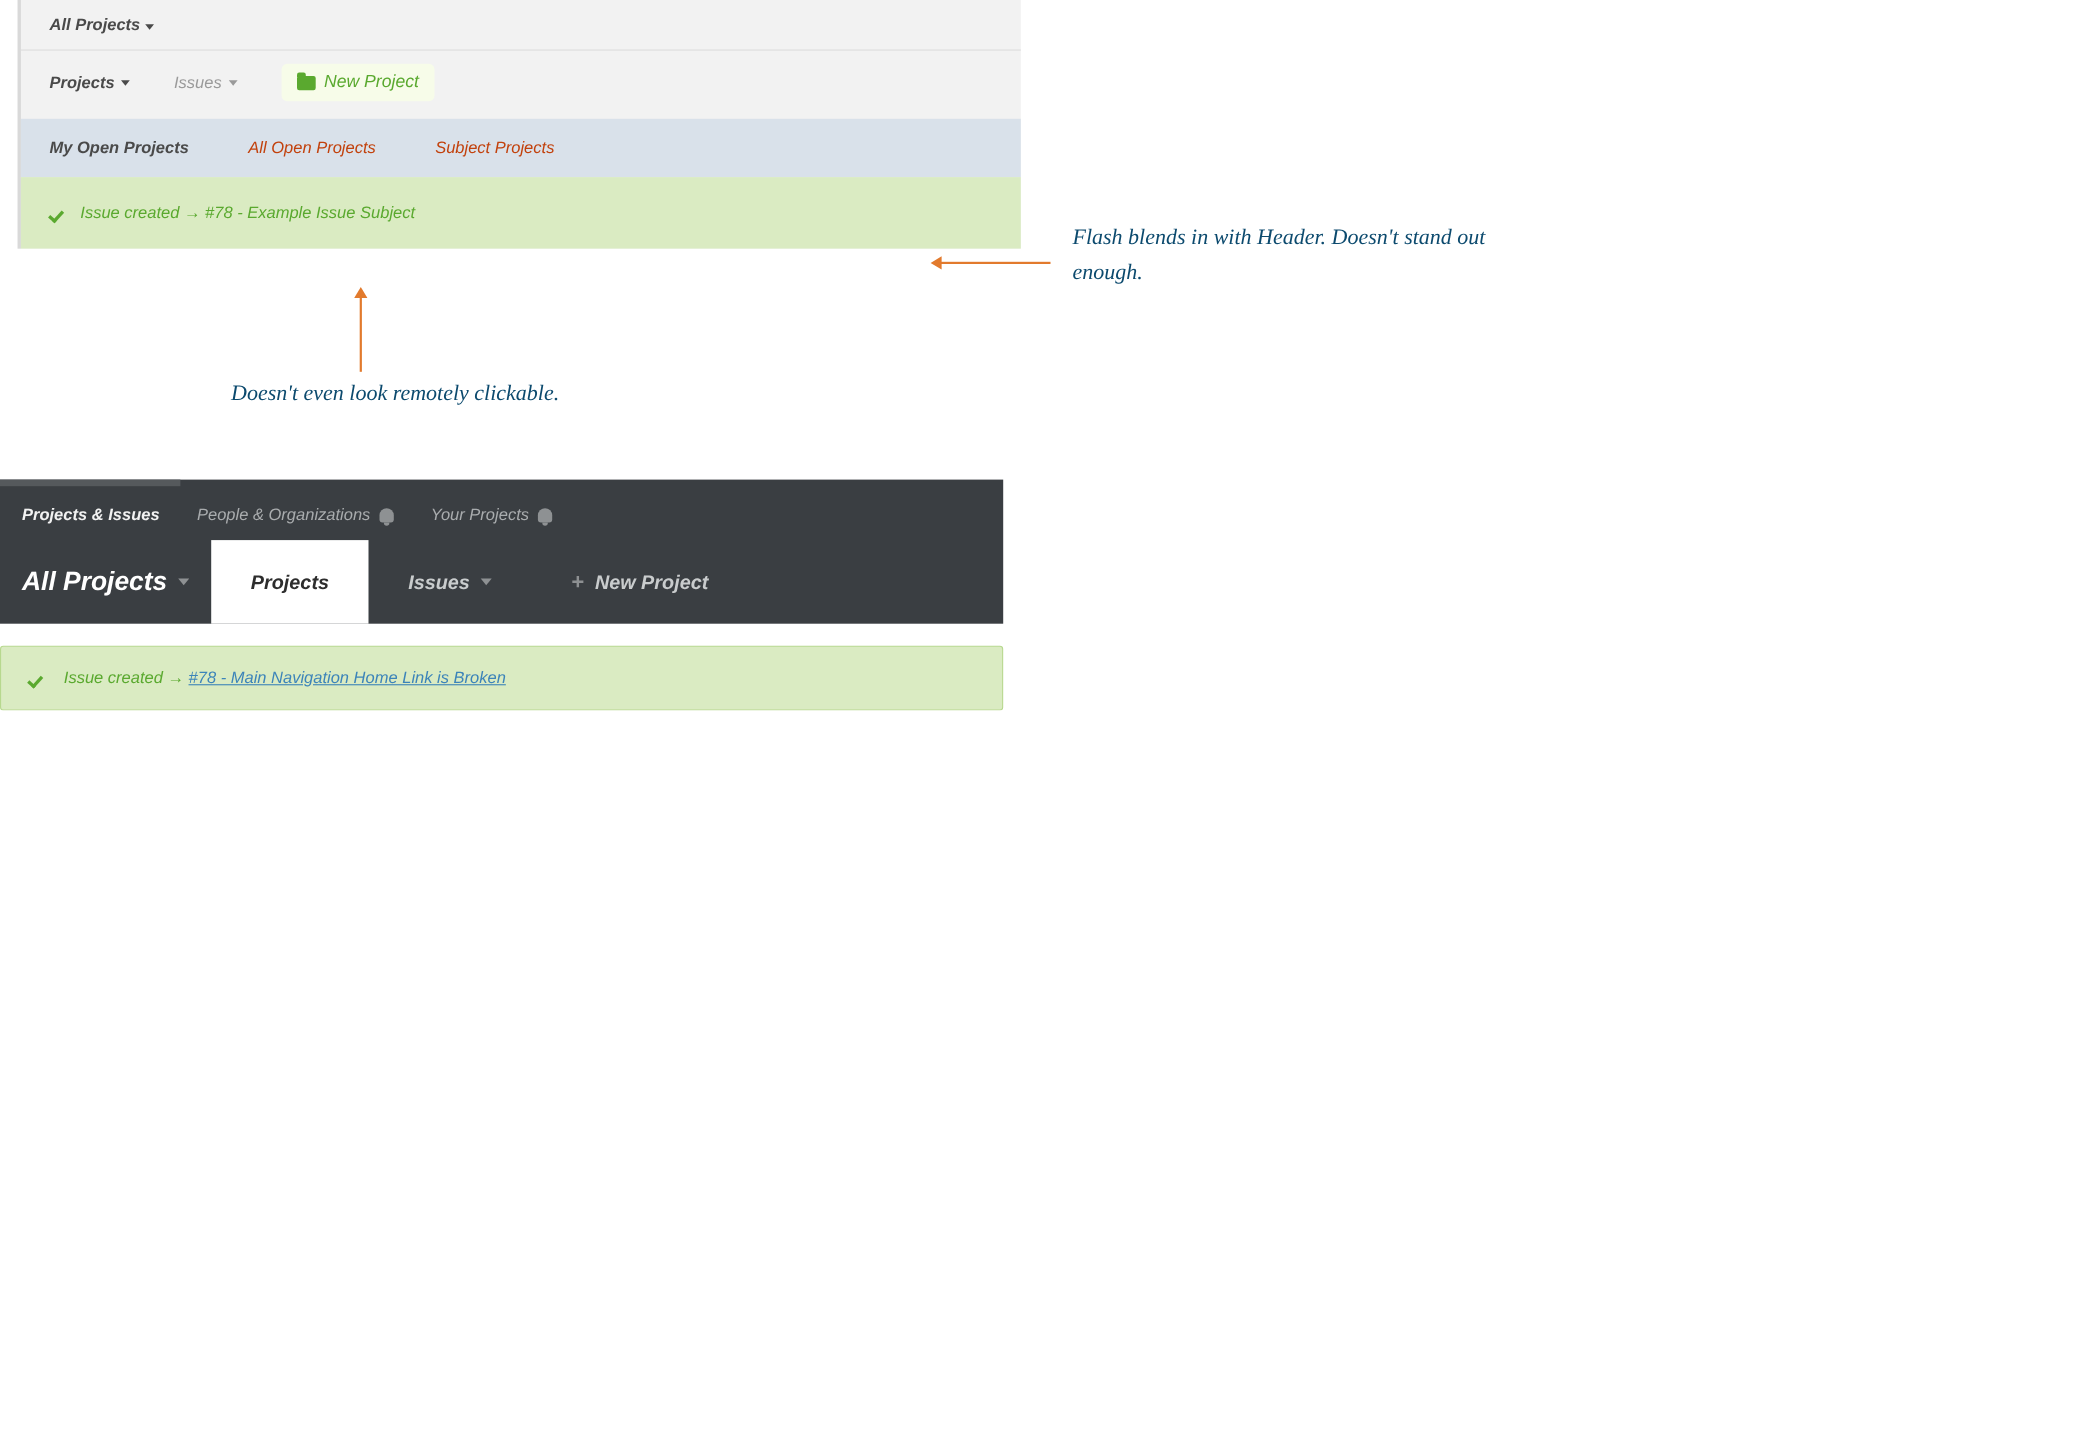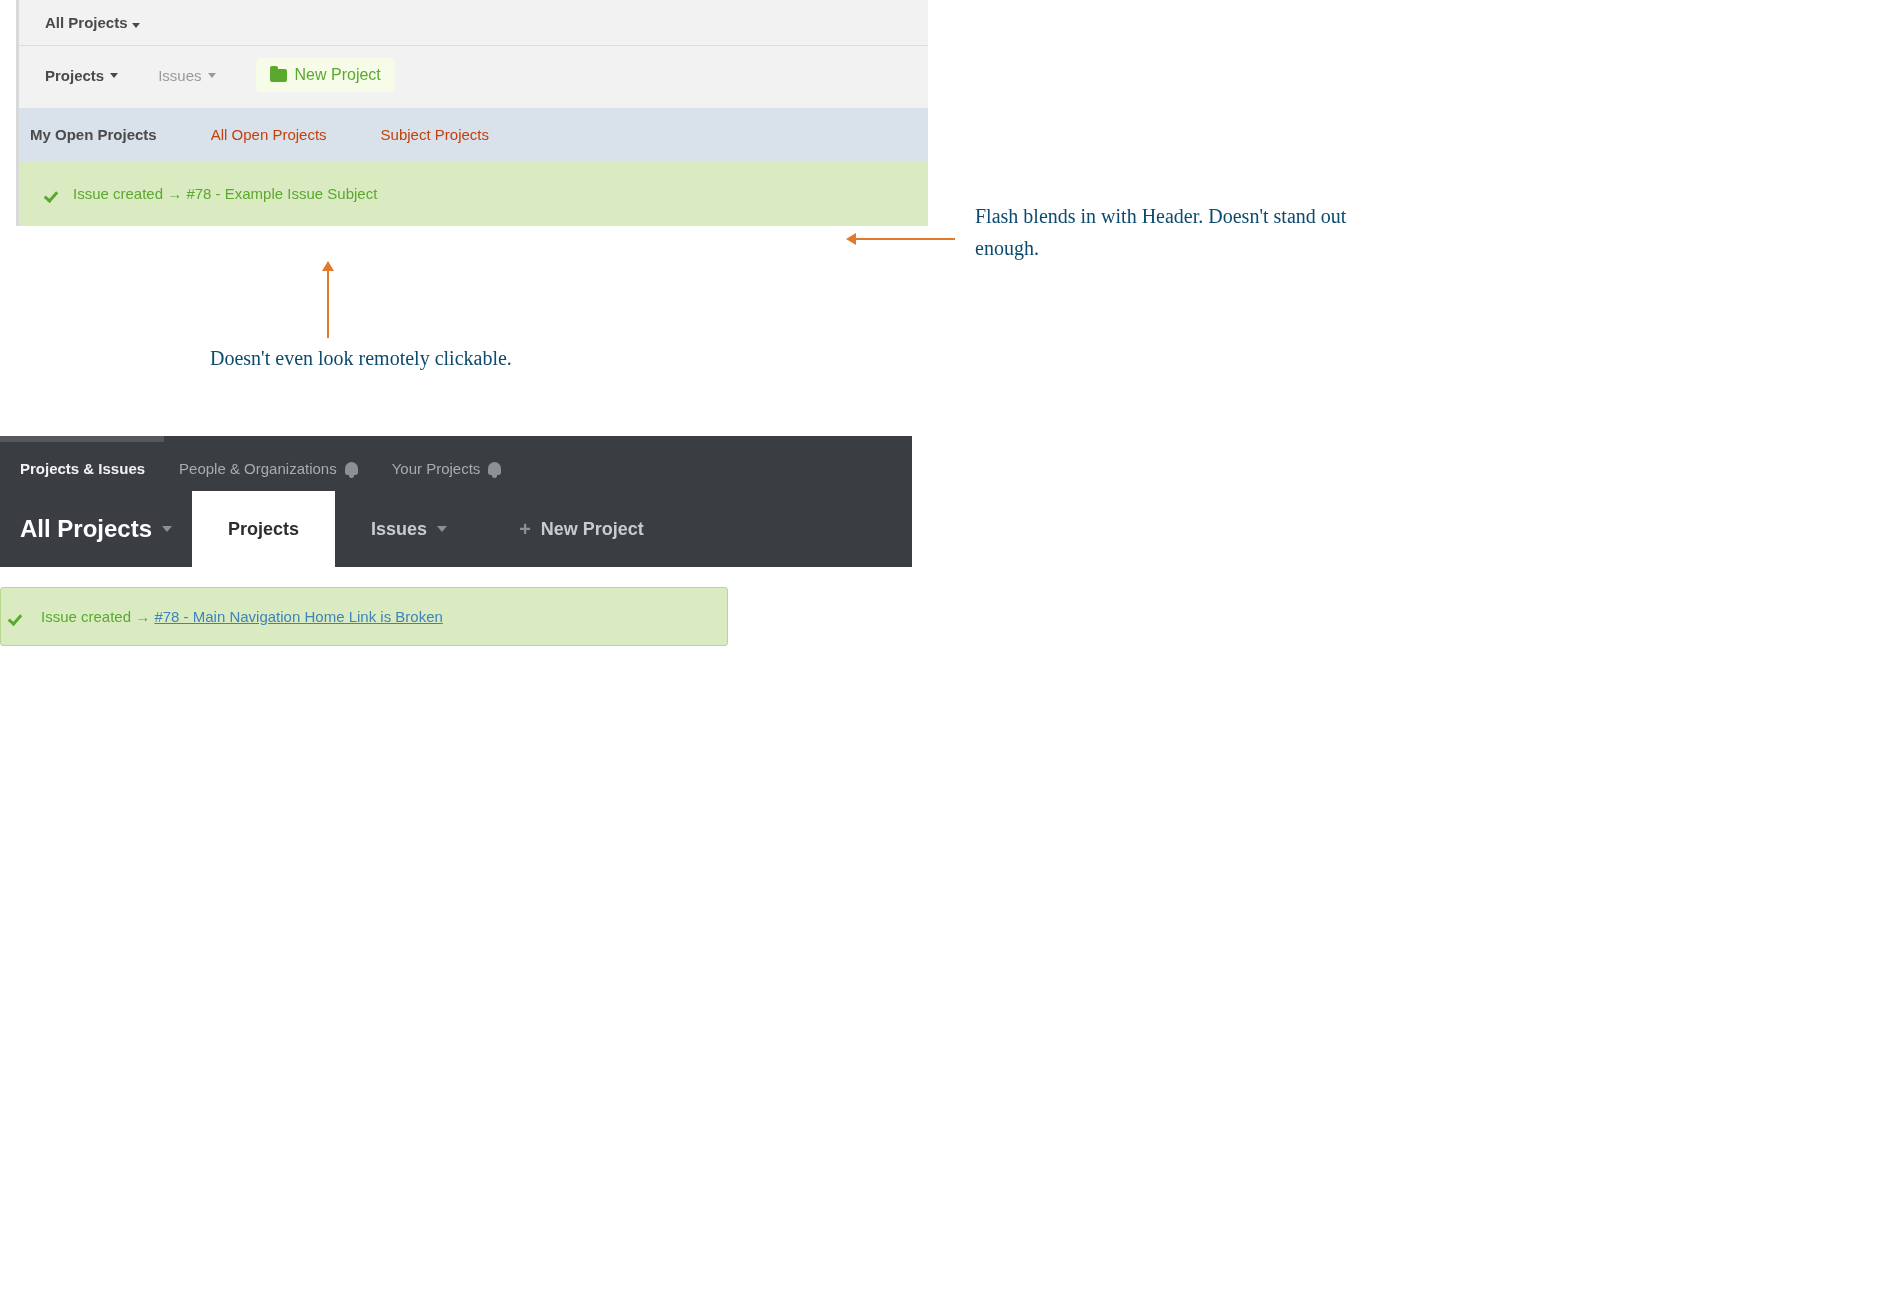--- a/index.html
+++ b/index.html
@@ -1,47 +1,47 @@
 <!DOCTYPE html>
 <html><head>
 <meta charset="utf-8">
 <style>
-* { box-sizing: border-box; margin: 0; padding: 0; }
+* { box-sizing: border-box; margin: 0; padding: 0; font-style: italic; }
 body { font-family: -apple-system, "Helvetica Neue", Arial, sans-serif; background: #fff; width: 1896px; }
 
 
 .ex1 { position: relative; margin: 0 0 0 0; }
 .ex1 .panel { width: 912px; margin-left: 16px; background: #f2f2f2; border-left: 3px solid #d9d9d9; }
 .ex1 .row1 { padding: 14px 26px; font-weight: 700; color: #4a4a4a; font-size: 15px; border-bottom: 1px solid #dcdcdc; }
 .ex1 .row2 { padding: 12px 26px 16px; display: flex; align-items: center; gap: 40px; }
 .ex1 .row2 .dd { font-weight: 700; color: #4a4a4a; font-size: 15px; display: inline-flex; align-items: center; gap: 6px; }
 .ex1 .row2 .dd.muted { font-weight: 400; color: #9a9a9a; }
 .ex1 .newproj { background: #f7fce9; border-radius: 5px; padding: 8px 14px; color: #5aa92f; font-weight: 500; display: inline-flex; align-items: center; gap: 8px; }
-.ex1 .tabsrow { background: #d9e1ea; padding: 18px 11px; display: flex; gap: 54px; font-size: 15px; }
+.ex1 .tabsrow { background: #d9e1ea; padding: 18px 26px; display: flex; gap: 54px; font-size: 15px; }
 .ex1 .tabsrow .tab { color: #c2410c; }
 .ex1 .tabsrow .tab.active { font-weight: 700; color: #4a4a4a; }
 .ex1 .flash { background: #daebc2; padding: 24px 26px; display: flex; align-items: center; gap: 10px; color: #5aa92f; font-size: 15px; }
 
 .caret { width: 0; height: 0; border-left: 5px solid transparent; border-right: 5px solid transparent; border-top: 6px solid currentColor; display: inline-block; }
 .caret.sm { border-left-width: 4px; border-right-width: 4px; border-top-width: 5px; }
 
 
 .ex2 { position: relative; margin-top: 210px; }
 .ex2 .topbar { width: 912px; background: #3a3e42; color: #d7d7d7; }
 .ex2 .toprow { padding: 18px 20px 14px; display: flex; gap: 34px; font-size: 15px; align-items: center; }
 .ex2 .toprow .tlink { color: #a9acae; display: inline-flex; align-items: center; gap: 8px; text-align: center; }
 .ex2 .toprow .tlink.active { color: #f2f2f2; font-weight: 600; }
 .ex2 .navrow { display: flex; align-items: stretch; padding-left: 16px; }
 .ex2 .allproj { color: #fff; font-size: 24px; font-weight: 700; padding: 24px 20px 24px 4px; display: inline-flex; align-items: center; gap: 10px; }
 .ex2 .allproj .caret { border-top-color: #8e9193; }
 .ex2 .nav-tab { padding: 24px 36px; color: #c9cccd; font-size: 18px; font-weight: 600; display: inline-flex; align-items: center; gap: 10px; }
 .ex2 .nav-tab.active { background: #fff; color: #2d2d2d; }
 .ex2 .nav-tab .caret { border-top-color: #8e9193; }
 .ex2 .plus { font-size: 20px; color: #8d9092; font-weight: 700; }
-.ex2 .flash2 { width: 728px; margin-top: 20px; background: #daebc2; border: 1px solid #b7d88e; border-radius: 3px; padding: 20px 8px; display: flex; align-items: center; gap: 14px; color: #5aa92f; font-size: 15px; }
+.ex2 .flash2 { width: 912px; margin-top: 20px; background: #daebc2; border: 1px solid #b7d88e; border-radius: 3px; padding: 20px 25px; display: flex; align-items: center; gap: 14px; color: #5aa92f; font-size: 15px; }
 .ex2 .flash2 a { color: #3c84b9; text-decoration: underline; }
 
 
 .anno { position: absolute; font-family: "Segoe Script", "Comic Sans MS", cursive; color: #0c4a6e; font-size: 20px; line-height: 1.6; }
 .arrow-h { position: absolute; height: 2px; background: #e27a2d; }
 .arrow-h::before { content: ""; position: absolute; left: -9px; top: -5px; border-top: 6px solid transparent; border-bottom: 6px solid transparent; border-right: 10px solid #e27a2d; }
 .arrow-v { position: absolute; width: 2px; background: #e27a2d; }
 .arrow-v::before { content: ""; position: absolute; top: -9px; left: -5px; border-left: 6px solid transparent; border-right: 6px solid transparent; border-bottom: 10px solid #e27a2d; }
 
 .check { width: 18px; height: 14px; position: relative; }

